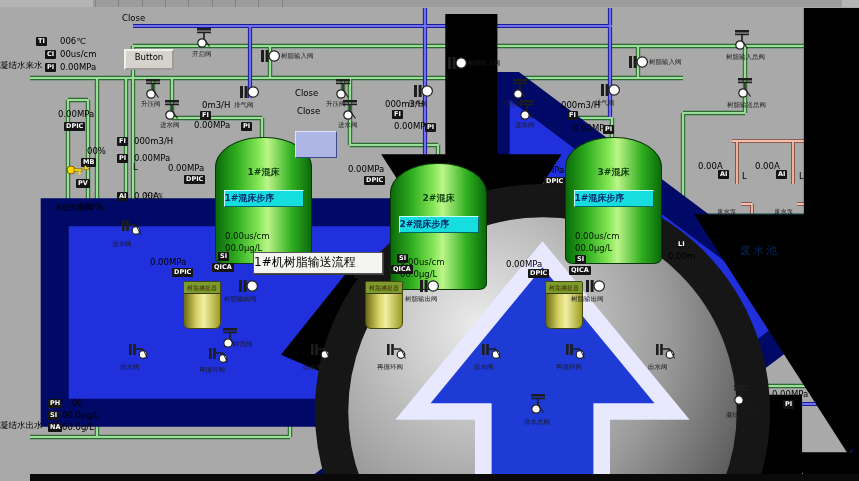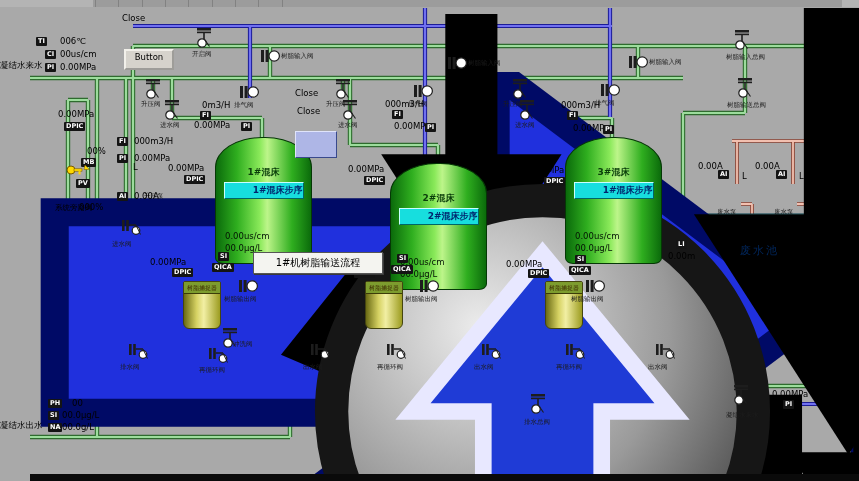--- a/index.html
+++ b/index.html
@@ -15,32 +15,32 @@
   .tag{position:absolute;background:#141414;color:#fff;font-size:6.5px;font-weight:bold;
        padding:1px 2px;line-height:7px;white-space:nowrap;border-radius:1px;}
   .vlabel{position:absolute;font-size:6.5px;color:#1c1c1c;white-space:nowrap;line-height:8px;}
   .valve{position:absolute;}
   .tank{position:absolute;width:95px;height:125px;
         border-radius:47px 47px 8px 8px / 30px 30px 6px 6px;
         background:linear-gradient(90deg,#0b6b0b 0%,#2fae1f 22%,#8ae95a 46%,#bdf58a 54%,#2fae1f 80%,#0b6b0b 100%);
         border:1px solid #053805;}
   .tank-name{position:absolute;top:28px;width:100%;text-align:center;color:#0a3d0a;
              font-size:9px;font-weight:bold;}
-  .step-box{position:absolute;left:50%;transform:translateX(-50%);top:44px;width:78px;height:15px;
+  .step-box{position:absolute;left:50%;transform:translateX(-50%);top:52px;width:78px;height:15px;
             background:#17dede;border:1px solid;border-color:#c8ffff #066 #066 #c8ffff;
-            color:#00256e;font-size:9px;font-weight:bold;text-align:right;line-height:15px;cursor:pointer;}
+            color:#00256e;font-size:9px;font-weight:bold;text-align:left;line-height:15px;cursor:pointer;}
   .tank-cond{position:absolute;left:9px;top:93px;font-size:8.5px;color:#041404;}
   .tank-sio2{position:absolute;left:9px;top:105px;font-size:8.5px;color:#041404;}
   .trap{position:absolute;width:36px;height:46px;border:1px solid #454510;border-radius:2px 2px 6px 6px;
         background:linear-gradient(90deg,#6b6b14,#d6d263 35%,#f2efa4 55%,#9c9c20);}
   .trap-band{height:11px;background:#7d9c2e;border-bottom:1px solid #3c3c08;color:#3c2800;
              font-size:6px;text-align:center;line-height:11px;overflow:hidden;white-space:nowrap;}
   .process-box{position:absolute;left:253px;top:252px;width:128px;height:20px;background:#f4f4f0;
-               border:1px solid #555;box-shadow:1px 1px 0 #3a3a3a;color:#000;font-size:10px;
-               text-align:center;line-height:19px;white-space:nowrap;}
+               border:1px solid #555;box-shadow:1px 1px 0 #3a3a3a;color:#000;font-size:12px;
+               line-height:19px;white-space:nowrap;}
   .btn{position:absolute;left:124px;top:49px;width:46px;height:17px;background:#d6d3cc;
        border:2px outset #f2f0ea;color:#000;font-size:8.5px;text-align:center;line-height:13px;cursor:pointer;}
   .lav-box{position:absolute;left:295px;top:131px;width:40px;height:25px;background:#aeb6e6;
            border-top:1px solid #e0e4fa;border-left:1px solid #e0e4fa;
            border-right:1px solid #39498c;border-bottom:1px solid #39498c;}
   .pool-label{position:absolute;font-size:11px;font-weight:normal;color:#00275e;letter-spacing:2px;}
   .keyicon{position:absolute;}
 </style>
 </head>
 <body>

